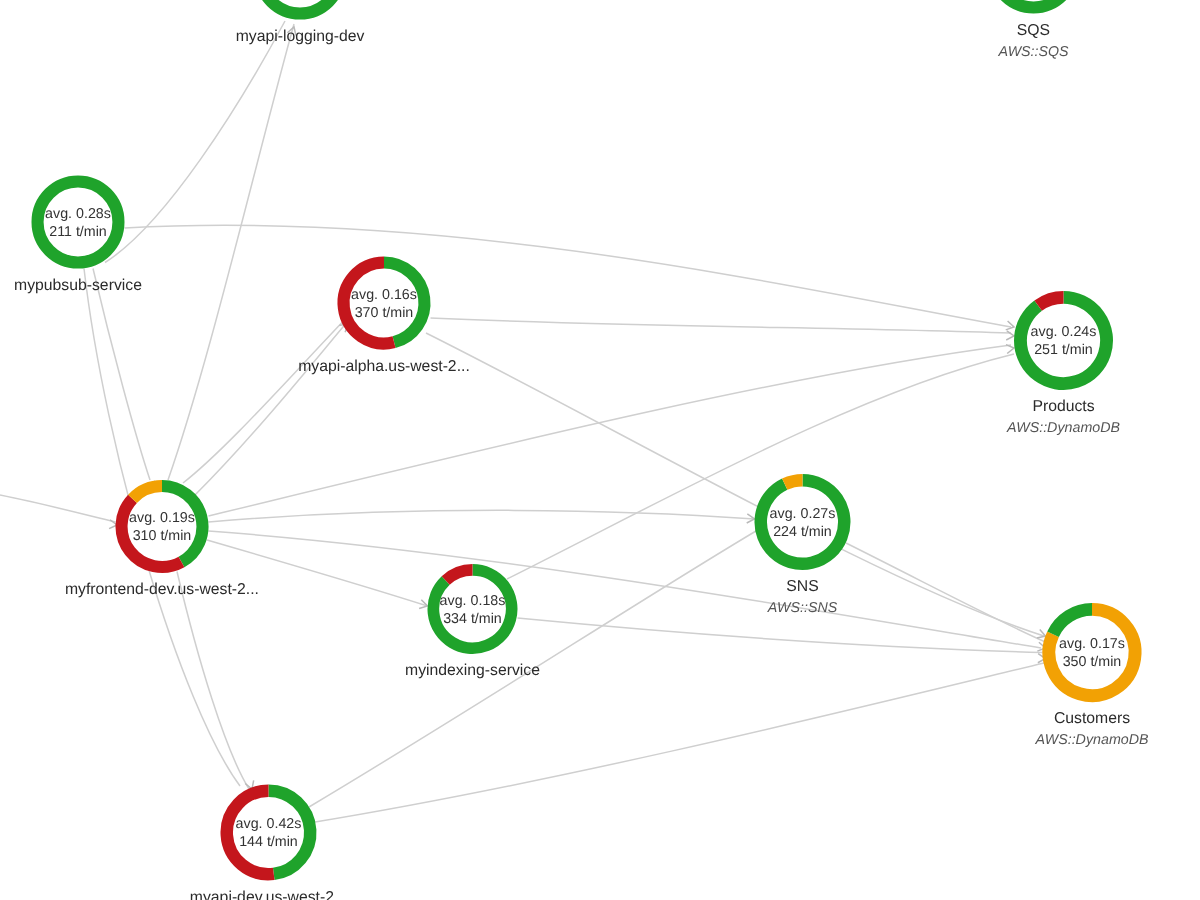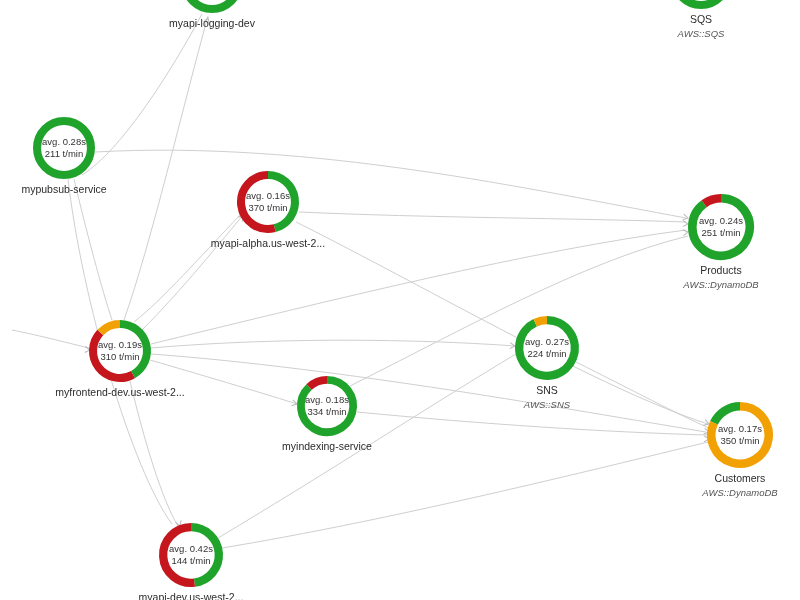--- a/index.html
+++ b/index.html
@@ -10,21 +10,21 @@
   }
   body {
     width: 800px;
     height: 600px;
     overflow: hidden;
     font-family: "Liberation Sans", sans-serif;
     position: relative;
   }
   #map-root {
     position: absolute;
-    left: 12px; top: 0;
+    left: 0; top: 0;
     width: 764px;
     height: 600px;
   }
   svg.canvas {
     position: absolute;
     left: 0; top: 0;
     width: 800px;
     height: 600px;
     display: block;
   }

